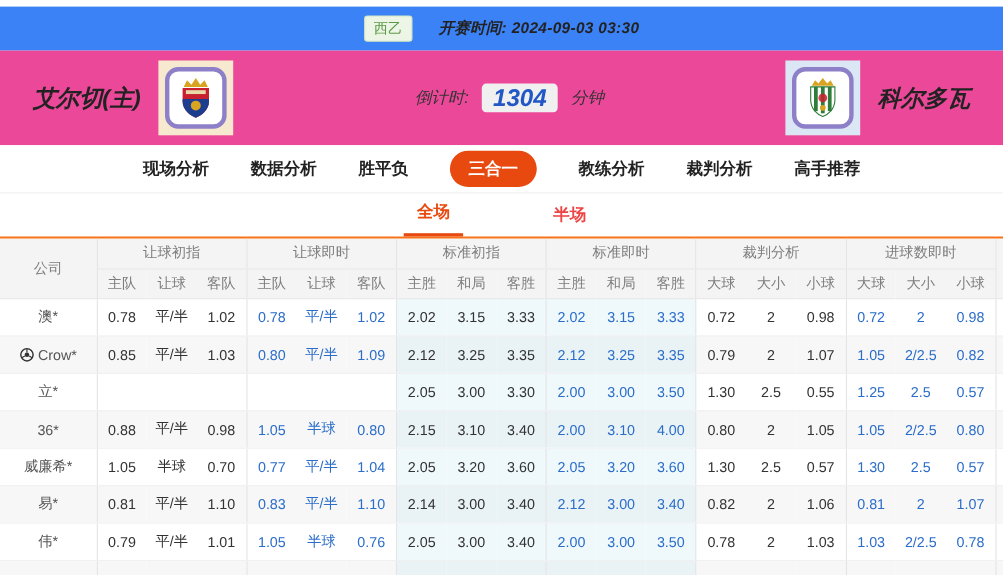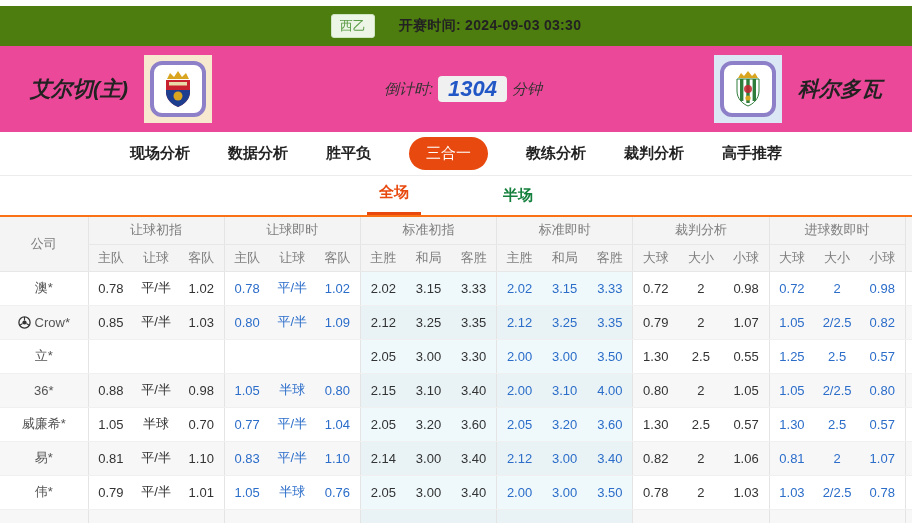--- a/index.html
+++ b/index.html
@@ -1,50 +1,50 @@
 <!DOCTYPE html>
 <html><head>
 <meta charset="utf-8">
 <style>
   * { margin:0; padding:0; box-sizing:border-box; }
   html,body { width:912px; height:523px; overflow:hidden; background:#fff;
     font-family:"Liberation Sans","DejaVu Sans",sans-serif; color:#333; }
 
   
-  .top-bar { height:40px; margin-top:6px; background:#4d7c0f;
+  .top-bar { height:40px; margin-top:6px; background:#3b82f6;
     display:flex; align-items:center; justify-content:center; gap:24px; font-size:14px; }
   .league-badge { color:#5b9b46; background:#edf5e7; border:1px solid #cfe5c2;
     padding:2px 8px; border-radius:3px; font-size:13px; }
-  .kickoff { font-weight:bold; color:#222; letter-spacing:.3px; }
+  .kickoff { font-weight:bold; color:#222; letter-spacing:.3px;font-style:italic; }
   .venue-badge { background:#e8e8e9; color:#555; padding:3px 10px; border-radius:3px; font-size:13px; }
 
   
   .team-row { height:86px; display:flex; align-items:center; justify-content:space-between;
     padding:0 30px; background:#ec4899;font-style:italic; }
   .team { display:flex; align-items:center; gap:16px; }
   .team-name { font-size:21px; font-weight:bold; color:#222; }
   .logo-wrap { width:68px; height:68px; display:flex; align-items:center; justify-content:center; }
   .logo-wrap.home { background:#f7e9cf; }
   .logo-wrap.away { background:#dbe7f5; }
   .logo-inner { width:56px; height:56px; background:#fff; border:4px solid #8d80c8;
     border-radius:12px; display:flex; align-items:center; justify-content:center; }
-  .countdown { display:flex; align-items:center; gap:5px; font-size:15px; color:#333; }
+  .countdown { display:flex; align-items:center; gap:12px; font-size:15px; color:#333; }
   .cd-value { background:#f0f0f1; border-radius:4px; padding:0 10px;
     color:#2257c5; font-weight:bold; font-size:22px; }
 
   
   .nav-tabs { height:44px; display:flex; align-items:center; justify-content:center; gap:38px;
     border-bottom:1px solid #ececec; background:#fff; }
   .nav-tab { font-size:15px; font-weight:bold; color:#222; cursor:pointer; white-space:nowrap; }
-  .nav-tab.active { background:#e8490f; color:#fff; border-radius:17px; padding:7px 17px; font-weight:normal; }
+  .nav-tab.active { background:#e8490f; color:#fff; border-radius:17px; padding:7px 17px; font-weight:bold; }
 
   
   .sub-tabs { height:41px; display:flex; align-items:flex-end; justify-content:center; gap:70px;
     border-bottom:2px solid #f97316; background:#fff; }
-  .sub-tab { font-size:15px; font-weight:bold; color:#15803d; padding:0 12px 10px; cursor:pointer; }
+  .sub-tab { font-size:15px; font-weight:bold; color:#ef4444; padding:0 12px 10px; cursor:pointer; }
   .sub-tab.active { color:#e8490f; border-bottom:3px solid #e8490f; }
 
   
   table { width:912px; border-collapse:collapse; table-layout:fixed; font-size:13px; }
   thead th { background:#f4f4f5; color:#7d7d7d; font-weight:normal; font-size:13px;
     height:27px; border-bottom:1px solid #e7e7e8; }
   th.gstart, td.gstart { border-left:1px solid #e4e4e5; }
   th.sliver, td.sliver { border-left:1px solid #e4e4e5; }
   tbody td { height:34px; text-align:center; color:#333; border-bottom:1px solid #f0f0f1; }
   tbody tr.alt td { background:#f7f7f8; }

